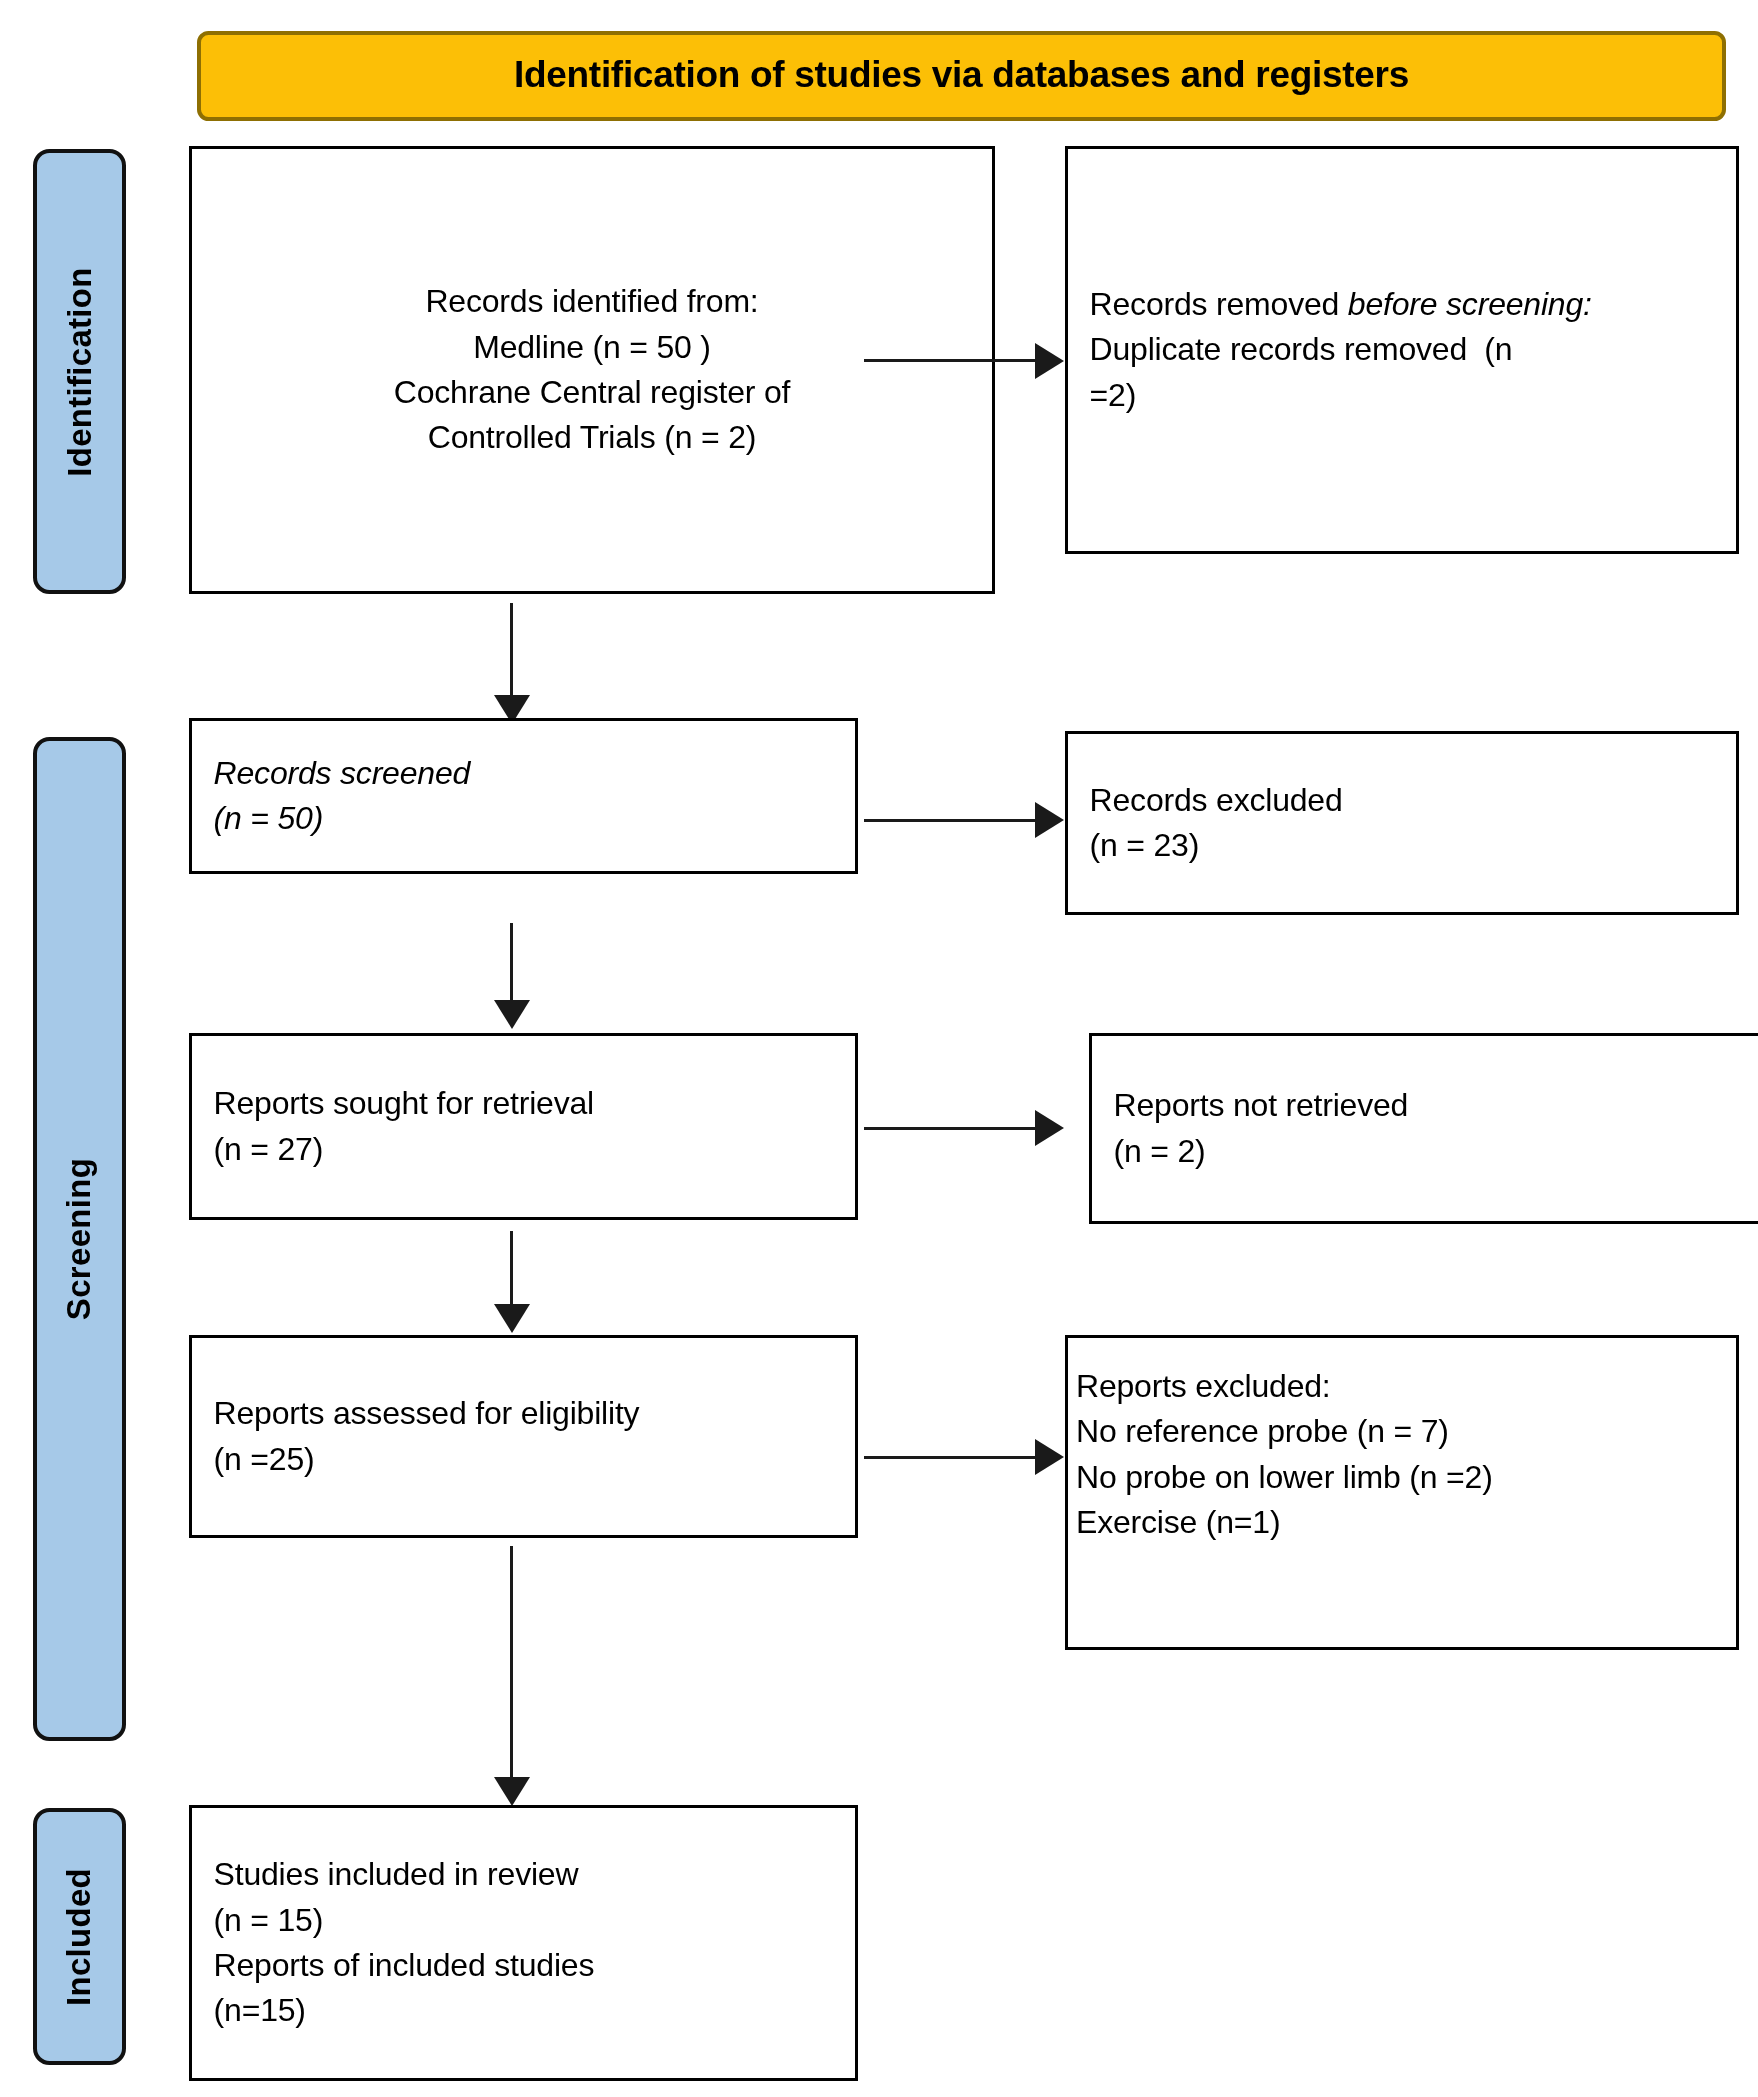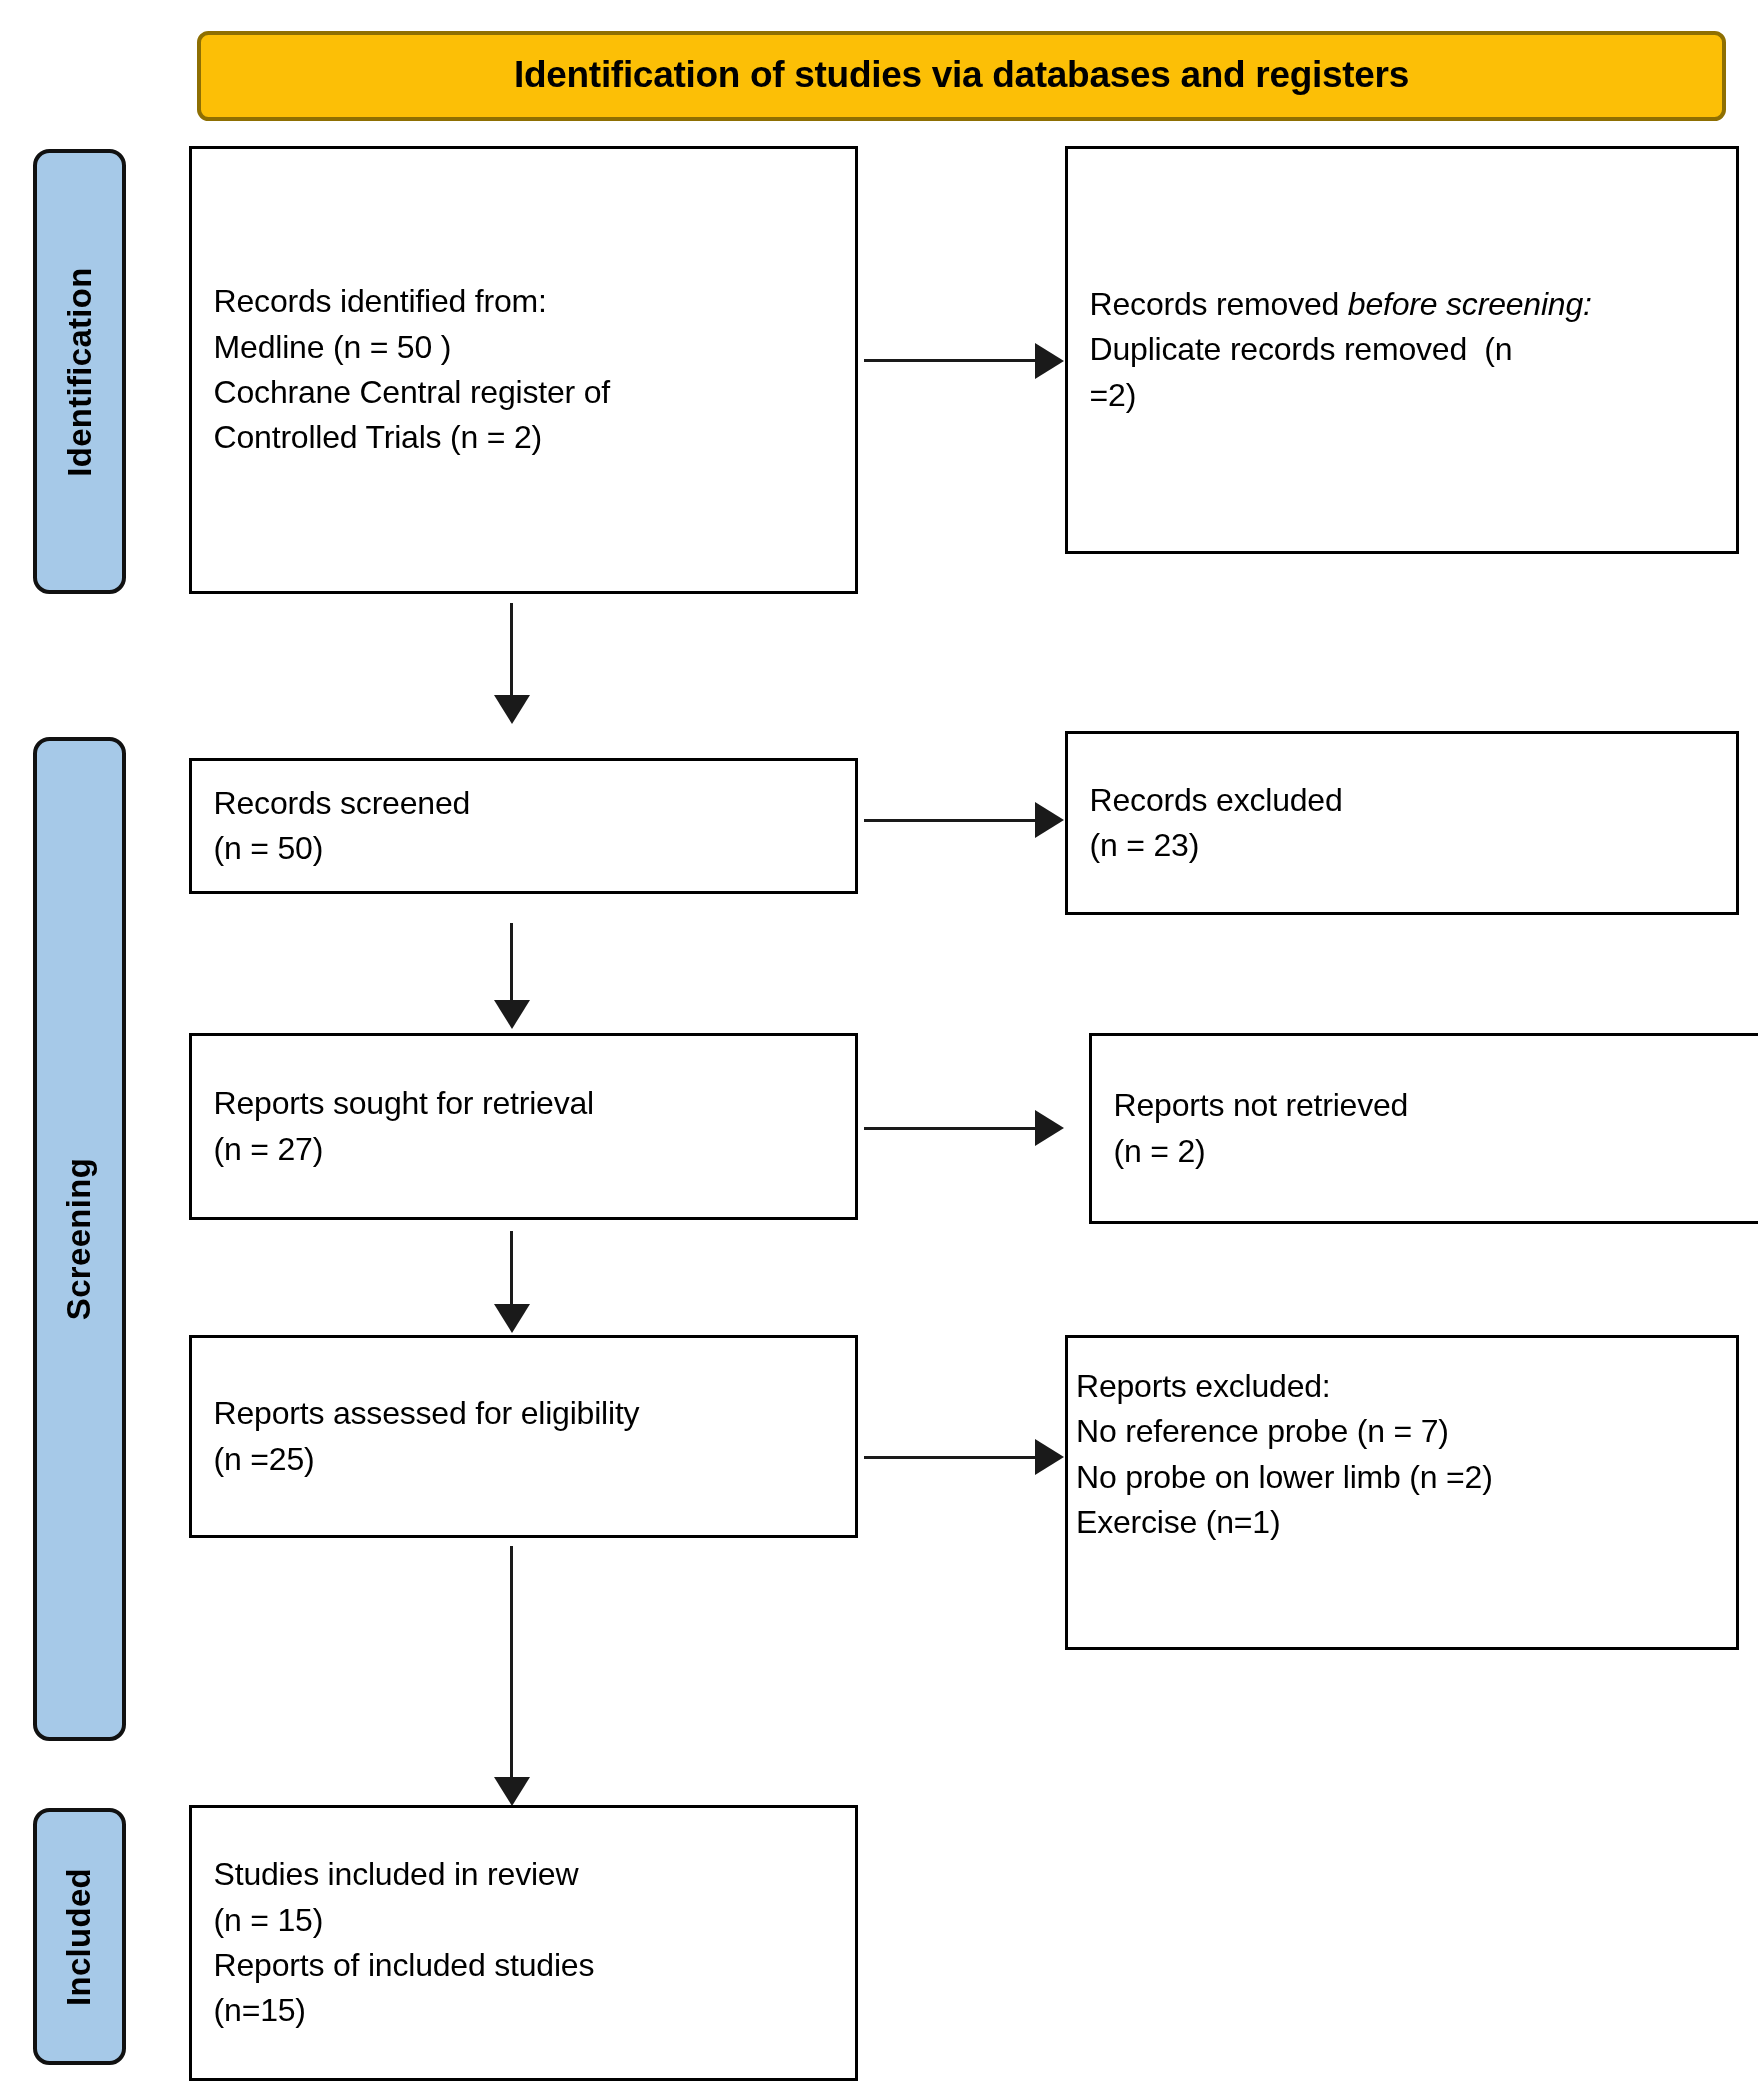--- a/index.html
+++ b/index.html
@@ -129,40 +129,40 @@
   </div>
 
   <div class="stage-label" style="top:737px; height:1004px;">
     <span class="stage-label-text">Screening</span>
   </div>
 
   <div class="stage-label" style="top:1808px; height:257px;">
     <span class="stage-label-text">Included</span>
   </div>
 
-  <div class="flow-box" style="left:189px; top:146px; width:669px; height:448px;">
+  <div class="flow-box" style="left:189px; top:146px; width:806px; height:448px;text-align:center;">
     <div class="flow-box-text">Records identified from:
 Medline (n = 50 )
 Cochrane Central register of
 Controlled Trials (n = 2)</div>
   </div>
 
   <div class="flow-box" style="left:1065px; top:146px; width:674px; height:408px;">
     <div class="flow-box-text"><span>Records removed </span><em>before screening</em><em>:</em><span>
 Duplicate records removed  (n
 =2)</span></div>
   </div>
 
   <div class="arrow-h" style="left:864px; top:359px; width:173px;"></div>
   <div class="arrow-h-head" style="left:1035px; top:343px;"></div>
 
   <div class="arrow-v" style="left:510px; top:603px; height:95px;"></div>
   <div class="arrow-v-head" style="left:494px; top:695px;"></div>
 
-  <div class="flow-box" style="left:189px; top:758px; width:669px; height:136px;">
+  <div class="flow-box" style="left:189px; top:718px; width:669px; height:156px;font-style:italic;">
     <div class="flow-box-text">Records screened
 (n = 50)</div>
   </div>
 
   <div class="flow-box" style="left:1065px; top:731px; width:674px; height:184px;">
     <div class="flow-box-text">Records excluded
 (n = 23)</div>
   </div>
 
   <div class="arrow-h" style="left:864px; top:819px; width:173px;"></div>

